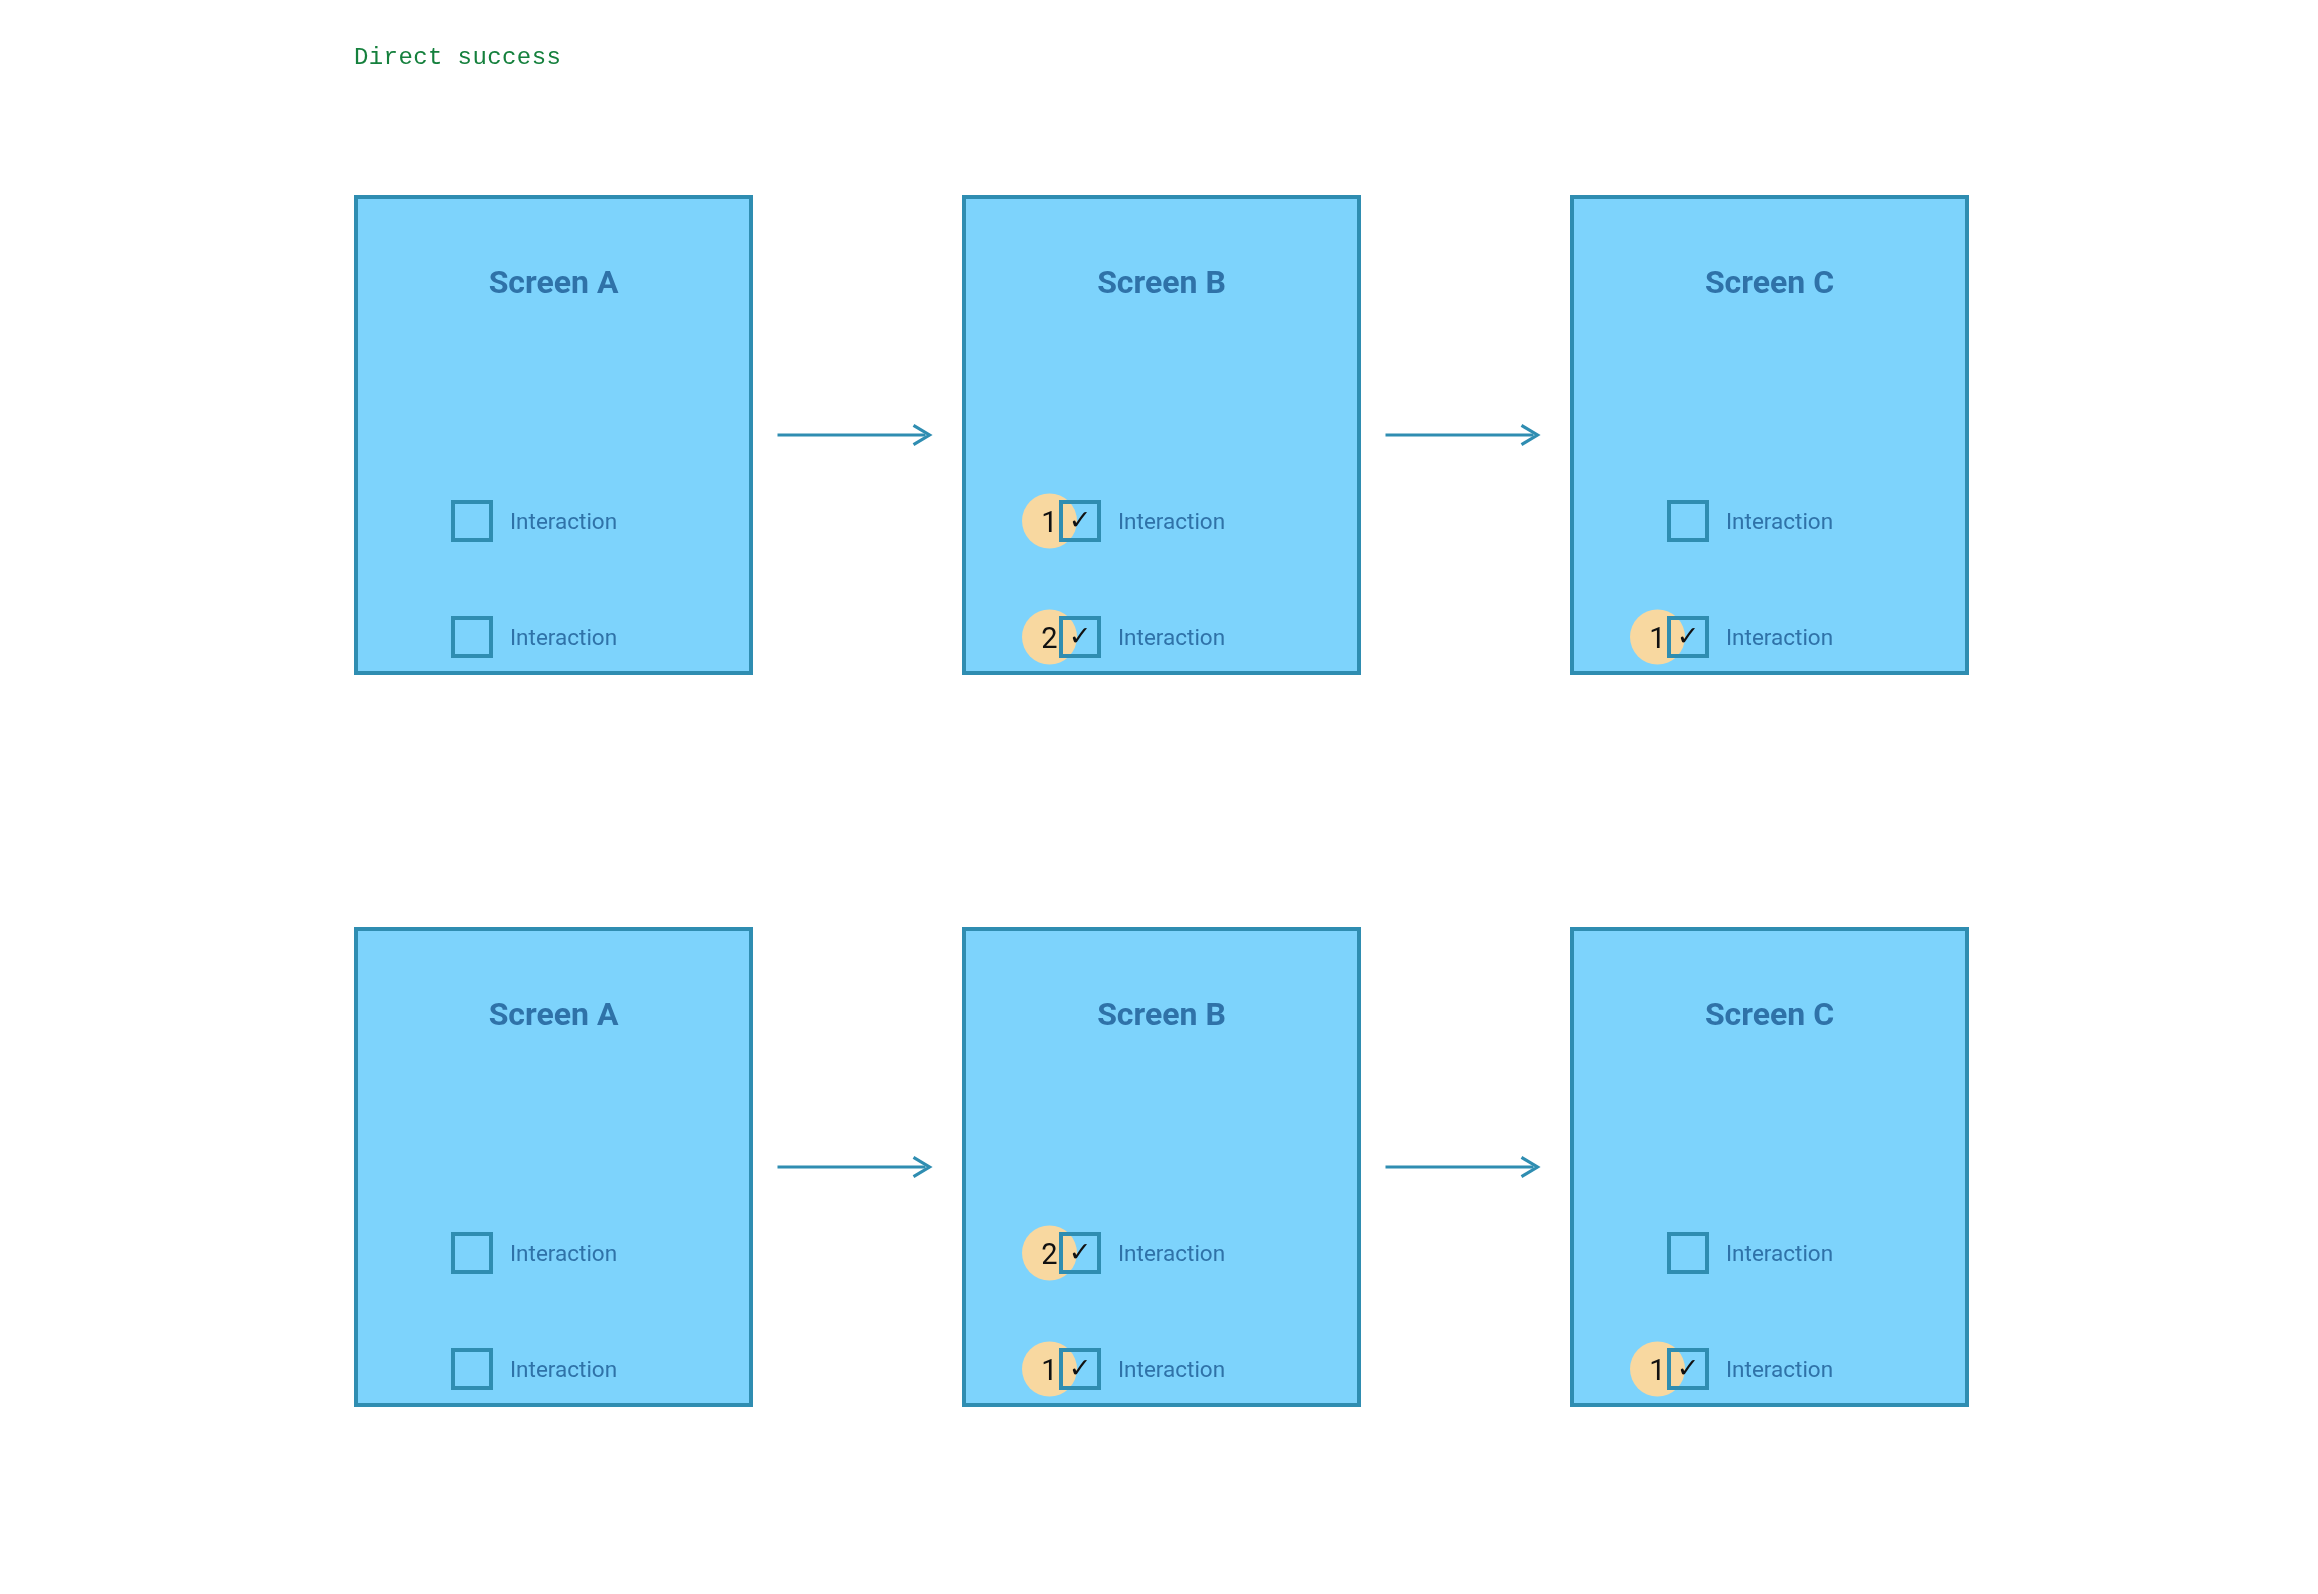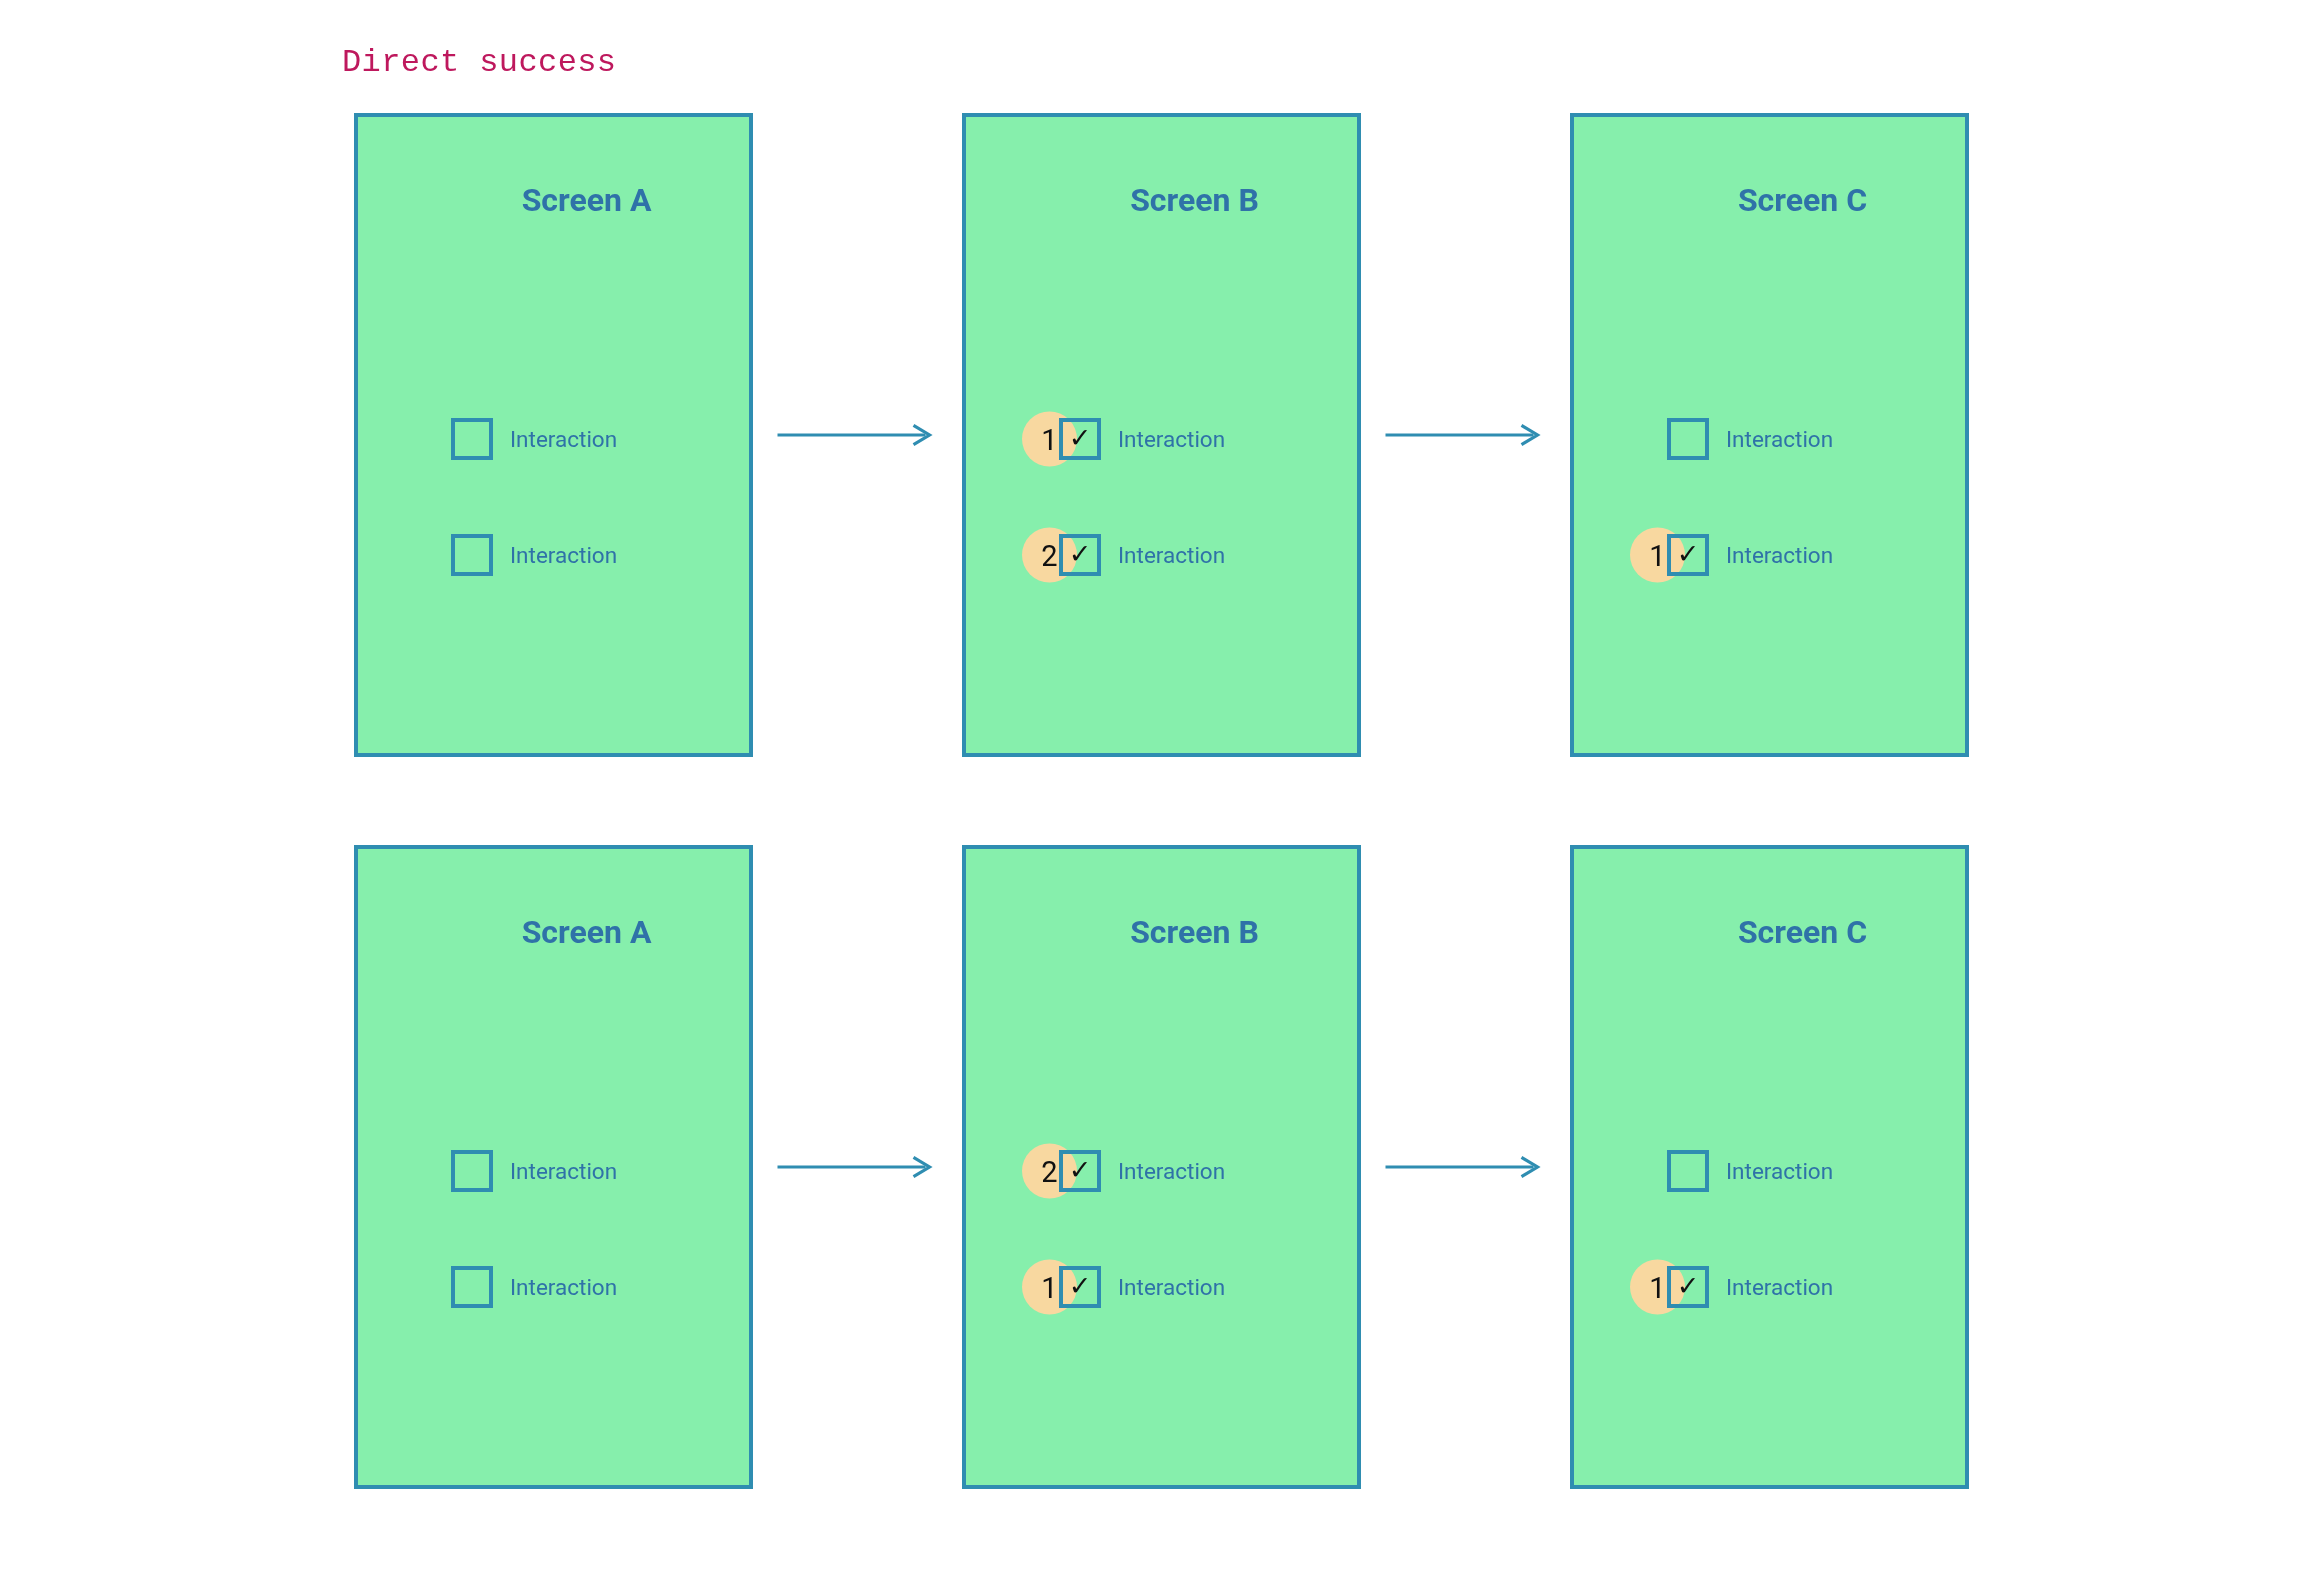--- a/index.html
+++ b/index.html
@@ -11,42 +11,41 @@
     position: relative;
     overflow: hidden;
   }
   .canvas {
     position: absolute;
     top: 0; left: 0;
     width: 100%; height: 100%;
   }
   .heading {
     position: absolute;
-    left: 342px;
+    left: 354px;
     top: 44px;
     font-family: "Courier New", Courier, monospace;
-    font-size: 32px;
-    color: #be185d;
+    font-size: 24px;
+    color: #15803d;
     letter-spacing: 0.4px;
   }
   .flow-row {
     position: absolute;
     left: 354px;
     display: flex;
     align-items: center;
   }
   .row-1 { top: 113px; }
   .row-2 { top: 845px; }
   .screen-box {
     width: 399px;
-    height: 644px;
+    height: 480px;
     border: 4.8px solid #2f8db1;
-    background: #86efac;
-    position: relative;
-    padding-left: 33px;
+    background: #7dd3fc;
+    position: relative;
   }
   .screen-title {
     position: absolute;
     top: 64px;
     width: 100%;
     text-align: center;
     font-size: 32px;
     font-weight: 700;
     color: #2f72a8;
   }

